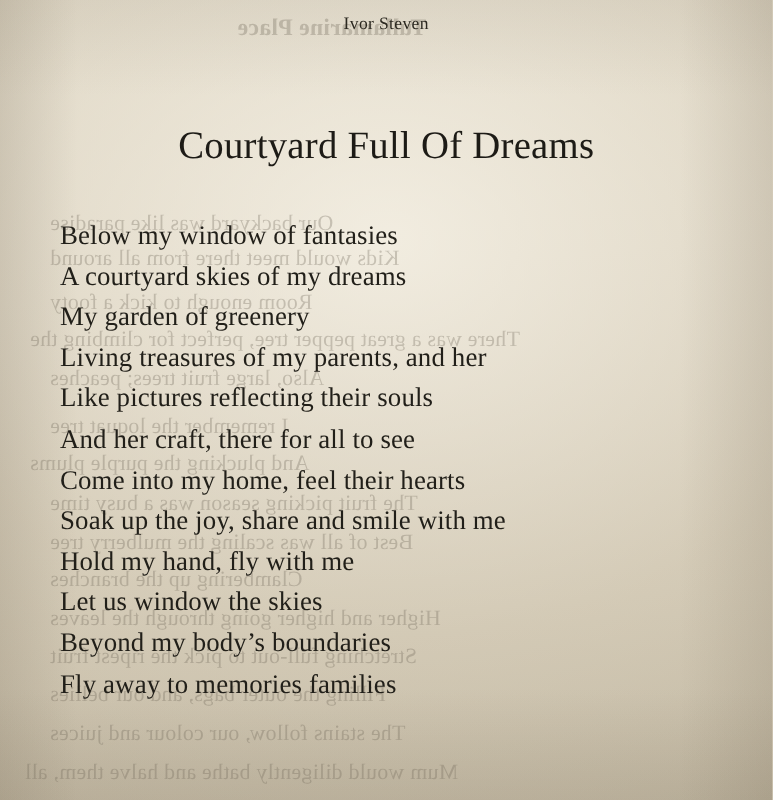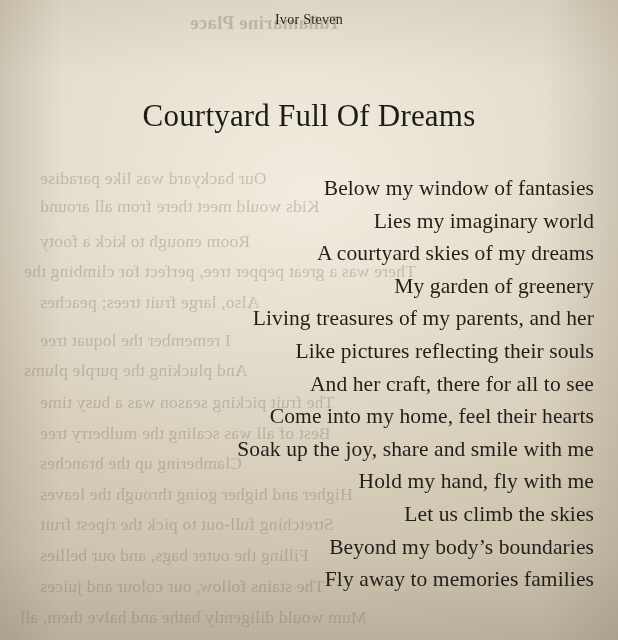--- a/index.html
+++ b/index.html
@@ -80,22 +80,21 @@
     font-size: 31px;
     font-weight: normal;
     color: #1d1b16;
     letter-spacing: 0.2px;
   }
 
   .poem {
     position: absolute;
     top: 172px;
     left: 48px;
-    right: 24px;
-    text-align: right;
+    right: 36px;
   }
   .poem-line {
     font-size: 21.5px;
     line-height: 32.6px;
     color: #211f19;
     letter-spacing: 0.1px;
     white-space: nowrap;
   }
 </style>
 </head>
@@ -123,28 +122,27 @@
   </div>
 
   <div class="content">
 
     <div class="running-head">Ivor Steven</div>
 
     <div class="poem-title">Courtyard Full Of Dreams</div>
 
     <div class="poem">
       <div class="poem-line">Below my window of fantasies</div>
-      <div class="poem-line">Lies my imaginary world</div>
       <div class="poem-line">A courtyard skies of my dreams</div>
       <div class="poem-line">My garden of greenery</div>
       <div class="poem-line">Living treasures of my parents, and her</div>
       <div class="poem-line">Like pictures reflecting their souls</div>
       <div class="poem-line">And her craft, there for all to see</div>
       <div class="poem-line">Come into my home, feel their hearts</div>
       <div class="poem-line">Soak up the joy, share and smile with me</div>
       <div class="poem-line">Hold my hand, fly with me</div>
-      <div class="poem-line">Let us climb the skies</div>
+      <div class="poem-line">Let us window the skies</div>
       <div class="poem-line">Beyond my body’s boundaries</div>
       <div class="poem-line">Fly away to memories families</div>
     </div>
 
   </div>
 </div>
 
 </body></html>

